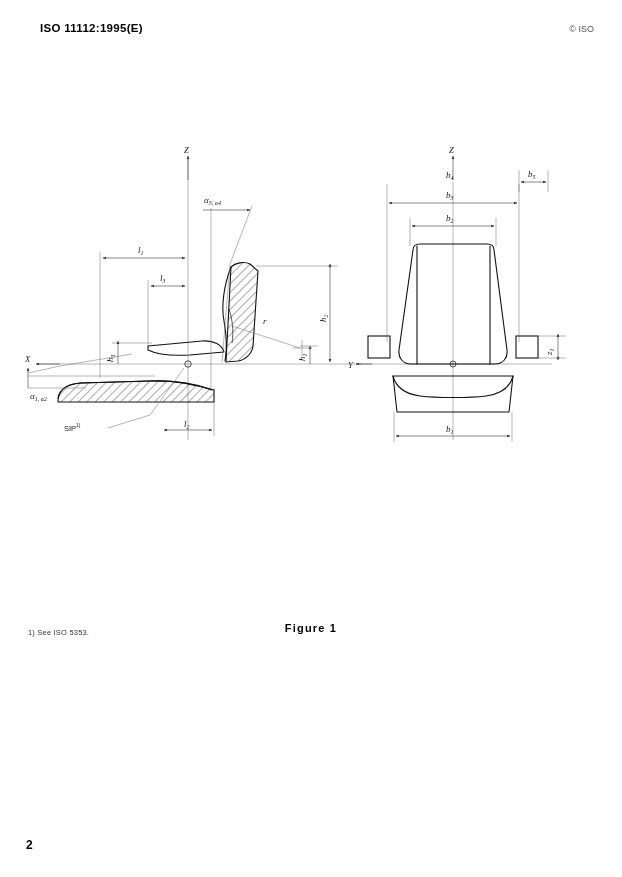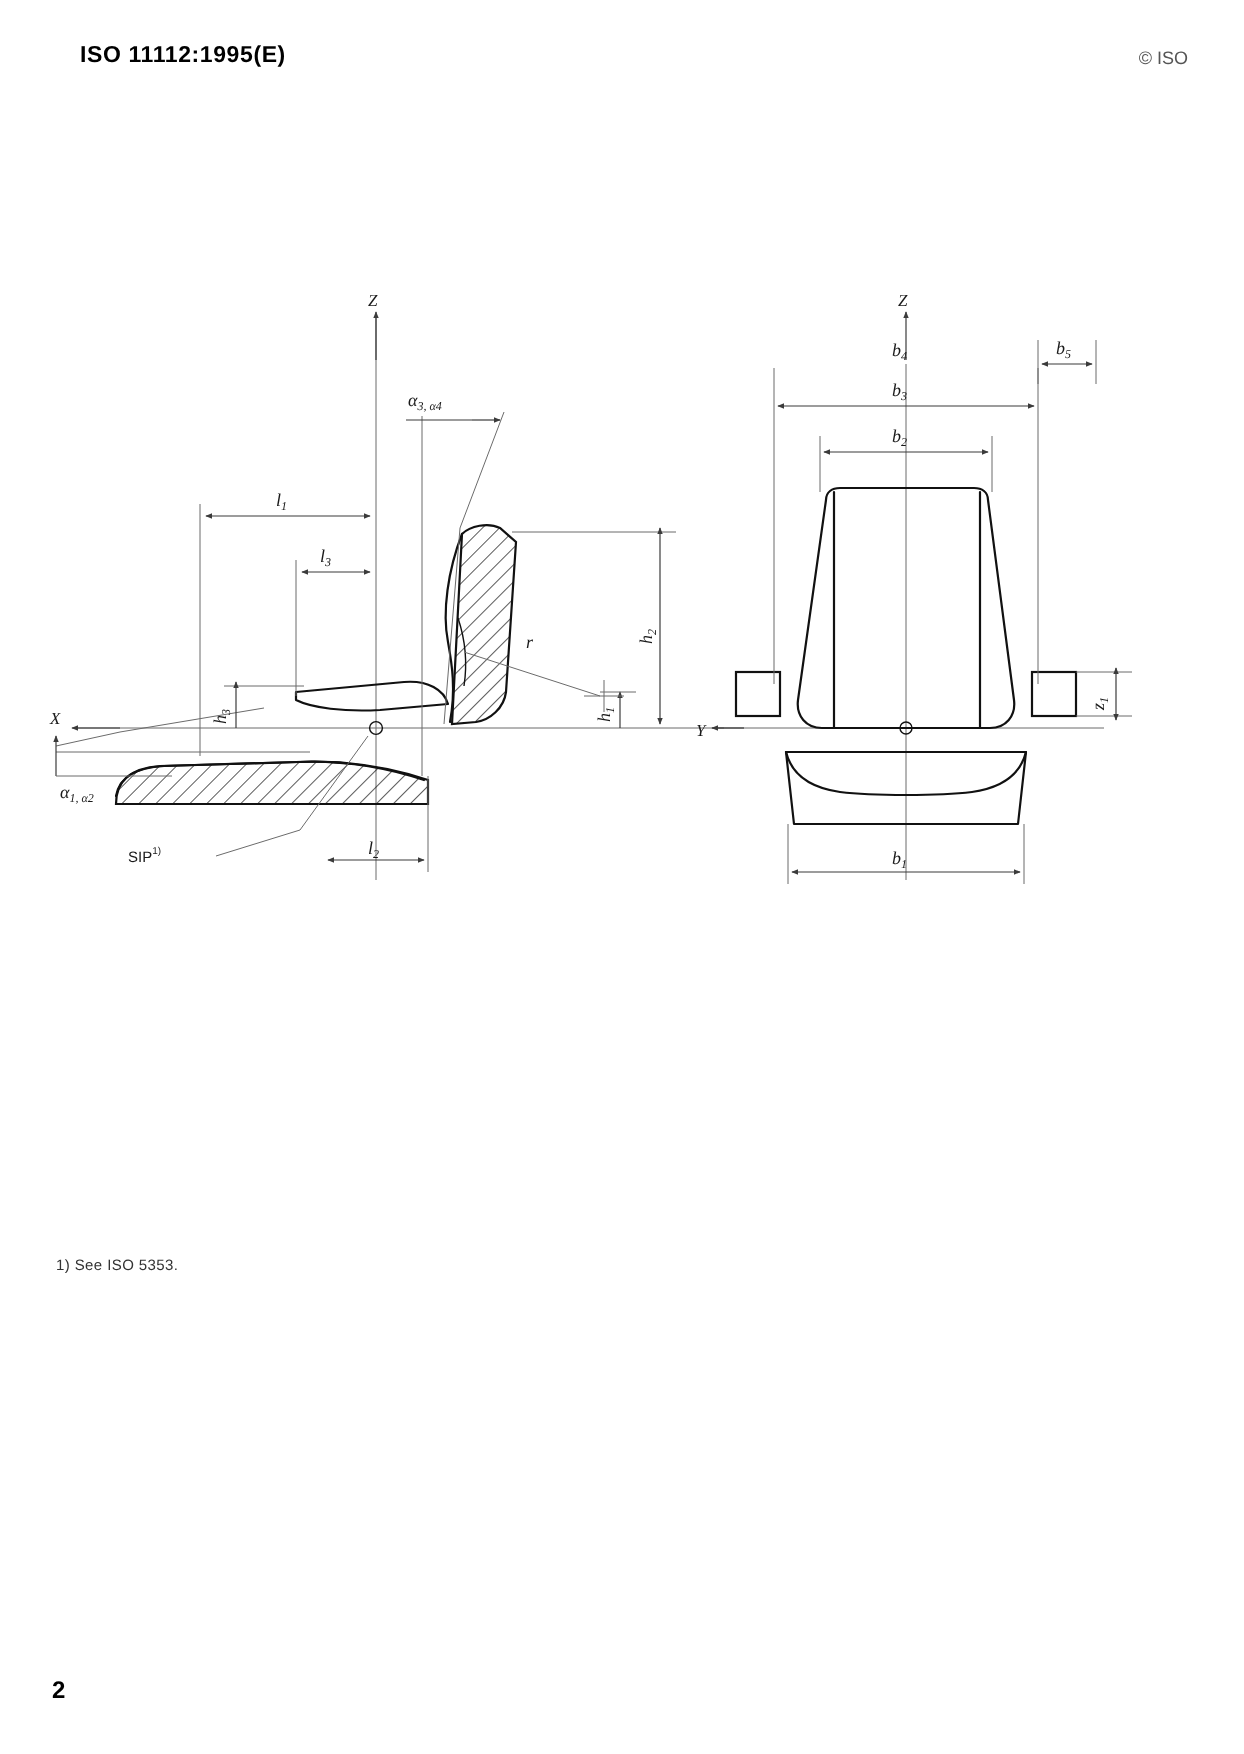--- a/index.html
+++ b/index.html
@@ -343,17 +343,18 @@
           <line class="dim" x1="396" y1="296" x2="510" y2="296" marker-start="url(#ar)" marker-end="url(#ar)"></line>
           <text class="lbl" x="446" y="292"><tspan>b</tspan><tspan class="sub" dy="2">1</tspan></text>
         </g>
 
       </g>
 
     </svg>
 
     <div class="footnote">1) See ISO 5353.</div>
 
+    <div class="figure-caption">Figure 1</div>
   </div>
 
   <div class="page-number">2</div>
 
 </div>
 
 </body></html>

